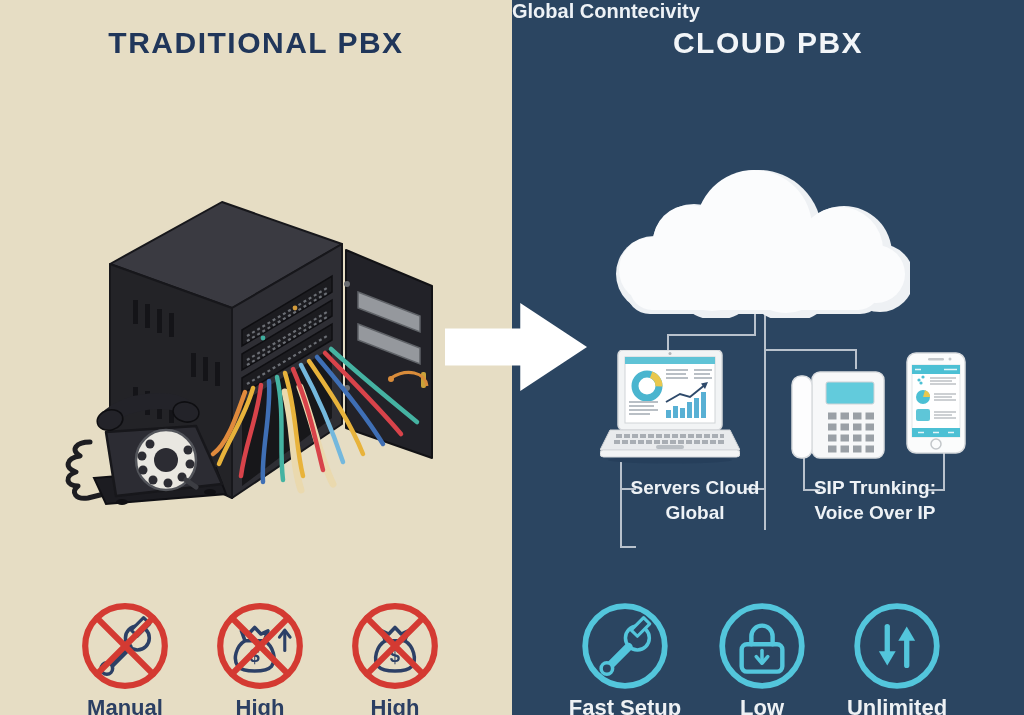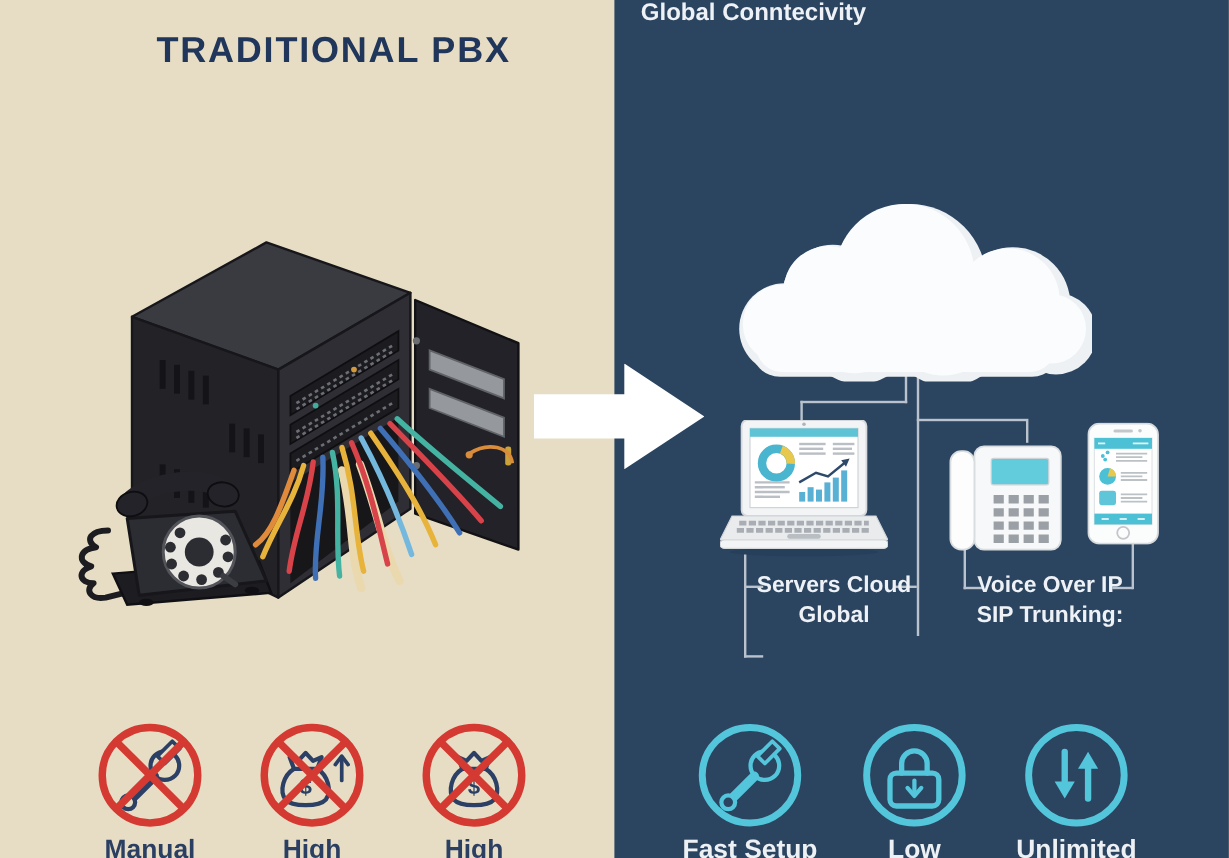--- a/index.html
+++ b/index.html
@@ -2,21 +2,21 @@
 <html><head>
 <meta charset="utf-8">
 <style>
   html,body{margin:0;padding:0;background:#888;}
   #root{
     position:relative;width:1024px;height:715px;overflow:hidden;
     font-family:"Liberation Sans", sans-serif;
     -webkit-font-smoothing:antialiased;
   }
   .panel{position:absolute;top:0;height:715px;width:512px;overflow:hidden;}
-  .panel.left{left:0;background:#e6ddc4;padding-left:44px;}
+  .panel.left{left:0;background:#e6ddc4;}
   .panel.right{left:512px;background:#2b4561;}
   .title{position:absolute;top:26px;left:0;width:100%;text-align:center;
     font-size:30px;font-weight:bold;letter-spacing:1.5px;margin:0;}
   .panel.left .title{color:#20365a;}
   .panel.right .title{color:#f2f5f8;}
 
   
   .arrow{position:absolute;left:445px;top:303px;width:142px;height:88px;background:#ffffff;
     clip-path:polygon(0% 29%,53% 29%,53% 0%,100% 50%,53% 100%,53% 71%,0% 71%);
     filter:drop-shadow(0 2px 3px rgba(0,0,0,.15));z-index:5;}
@@ -25,21 +25,21 @@
 
   
   .cl{position:absolute;background:#b9c2cd;}
   .cl.v{width:2px;}
   .cl.h{height:2px;}
 
   .net-label{position:absolute;color:#eef2f6;font-weight:bold;text-align:center;}
   .net-label .ln{font-size:19px;line-height:25px;}
   .lbl-servers{left:118px;top:475px;width:130px;}
   .lbl-sip{left:293px;top:475px;width:140px;}
-  .lbl-global{left:130px;top:535px;width:250px;text-align:left;font-size:20px;font-weight:bold;color:#eef2f6;padding-left:22px;}
+  .lbl-global{left:130px;top:535px;width:250px;text-align:left;font-size:20px;font-weight:bold;color:#eef2f6;}
 
   
   .feature{position:absolute;width:130px;text-align:center;top:600px;}
   .feature svg{display:block;margin:0 auto;}
   .feature-label{margin-top:4px;font-size:22px;font-weight:bold;line-height:24px;}
   .panel.left .feature-label{color:#2b3f63;}
   .panel.right .feature-label{color:#eef1f4;}
 </style>
 </head>
 <body>
@@ -189,20 +189,21 @@
           <circle cx="52" cy="52" r="45"></circle>
           <line x1="20.5" y1="20.5" x2="83.5" y2="83.5"></line>
             <line x1="83.5" y1="20.5" x2="20.5" y2="83.5"></line>
         </g>
       </svg>
       <div class="feature-label">High Uprtont</div>
     </div>
   </section>
 
   <section class="panel right">
+    <h1 class="title">CLOUD PBX</h1>
 
     <div class="cl v" style="left:242px;top:310px;height:26px"></div>
     <div class="cl h" style="left:155px;top:334px;width:89px"></div>
     <div class="cl v" style="left:155px;top:334px;height:20px"></div>
     <div class="cl v" style="left:252px;top:310px;height:220px"></div>
     <div class="cl h" style="left:252px;top:349px;width:91px"></div>
     <div class="cl v" style="left:343px;top:349px;height:20px"></div>
     <div class="cl v" style="left:108px;top:462px;height:86px"></div>
     <div class="cl h" style="left:108px;top:546px;width:16px"></div>
     <div class="cl h" style="left:108px;top:488px;width:16px"></div>
@@ -320,22 +321,22 @@
           <line x1="42" y1="80.5" x2="48" y2="80.5"></line>
       </g>
       <circle cx="30" cy="92" r="5" stroke="#c3c7ca" stroke-width="1.5" fill="none"></circle>
     </svg>
 
     <div class="net-label lbl-servers">
       <div class="ln">Servers Cloud</div>
       <div class="ln">Global</div>
     </div>
     <div class="net-label lbl-sip">
+      <div class="ln">SIP Trunking:</div>
       <div class="ln">Voice Over IP</div>
-      <div class="ln">SIP Trunking:</div>
     </div>
     <div class="lbl-global">Global Conntecivity</div>
 
     <div class="feature" style="left:48px">
       <svg width="92" height="92" viewBox="0 0 104 104">
         <circle cx="52" cy="52" r="45" stroke="#53c6dc" stroke-width="6.5" fill="none"></circle>
         <g stroke="#53c6dc" fill="none" stroke-linecap="round" stroke-linejoin="round">
           <line x1="34" y1="75" x2="56" y2="53" stroke-width="9"></line>
           <circle cx="31.5" cy="77.5" r="6.5" stroke-width="4" fill="#2b4561"></circle>
           <circle cx="66" cy="43" r="13.5" stroke-width="4"></circle>

